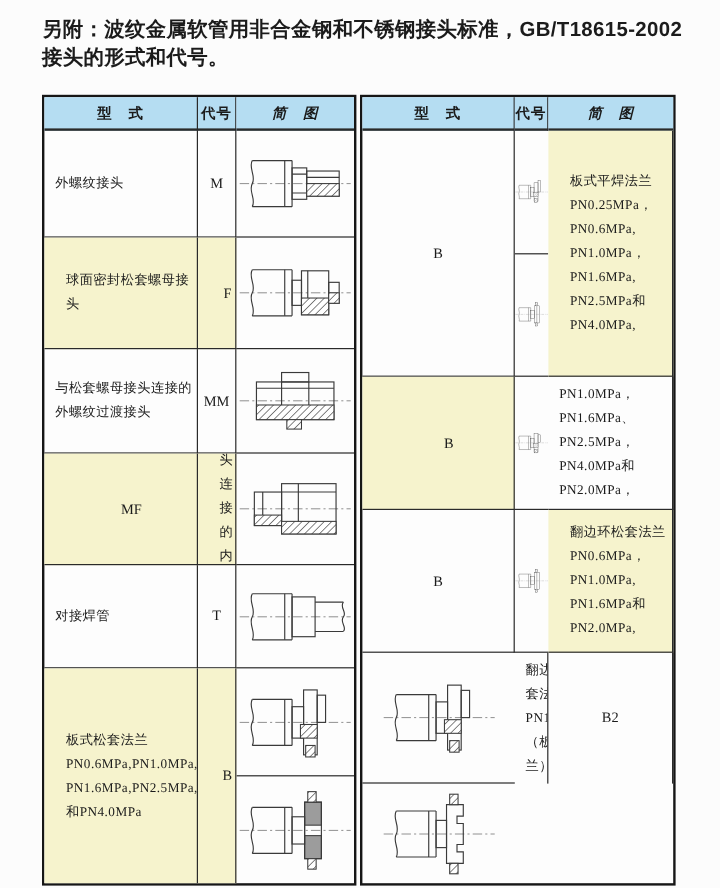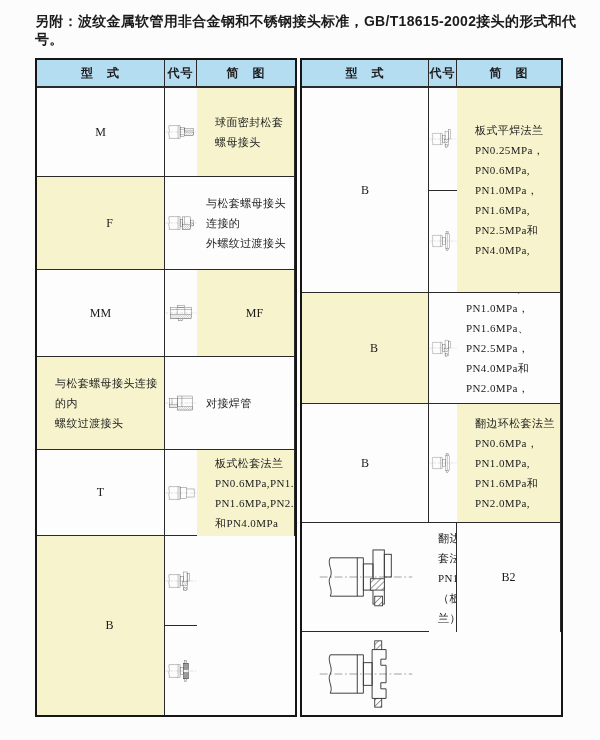--- a/index.html
+++ b/index.html
@@ -7,40 +7,40 @@
     position:relative;
     width:600px; height:740px;
     background:#fcfcfc;
     overflow:hidden;
     font-family:"Liberation Serif","DejaVu Serif",serif;
     color:#1b1b1b;
   }
   .content { padding:13px 0 0 35px; }
   .title {
     font-family:"Liberation Sans","DejaVu Sans",sans-serif;
-    font-weight:bold; font-size:14px; letter-spacing:0.3px;
+    font-weight:bold; font-size:17px; letter-spacing:0.3px;
     width:545px;
   }
-  .tables { display:flex; gap:3px; margin-top:9px; }
+  .tables { display:flex; gap:3px; margin-top:20px; }
   .tbl {
     display:grid; background:#fdfdfd;
     border:2px solid #161616;
   }
   .tbl-left  { grid-template-columns:128px 32px 98px;
                grid-template-rows:28px 89px 93px 87px 93px 86px 179px; }
   .tbl-right { grid-template-columns:127px 28px 104px;
                grid-template-rows:28px 205px 111px 119px 109px 83px; }
   .cell {
     box-sizing:border-box;
     border-right:1px solid #2a2a2a;
     border-bottom:1px solid #2a2a2a;
     display:flex; align-items:center;
     overflow:hidden;
   }
-  .noR { border-right:none; }
+  .noR { border-right:none;font-style:italic; }
   .noB { border-bottom:none; }
   .hdr {
     background:#b5ddf2;
     justify-content:center;
     font-weight:bold; font-size:12px;
     border-bottom-width:2px;
     letter-spacing:1px;
   }
   .type-cell {
     padding:4px 4px 4px 9px;
@@ -190,20 +190,21 @@
 
     <div class="title">另附：波纹金属软管用非合金钢和不锈钢接头标准，GB/T18615-2002接头的形式和代号。</div>
 
     <div class="tables">
 
       <div class="tbl tbl-left">
         <div class="cell hdr">型　式</div>
         <div class="cell hdr">代号</div>
         <div class="cell hdr noR">简　图</div>
 
+        <div class="cell type-cell">外螺纹接头</div>
         <div class="cell code-cell">M</div>
         <div class="cell diag-cell noR">
           <svg class="diagram">
               <use href="#d-m"></use>
             </svg>
         </div>
 
         <div class="cell type-cell hl">球面密封松套螺母接头</div>
         <div class="cell code-cell hl">F</div>
         <div class="cell diag-cell noR">

